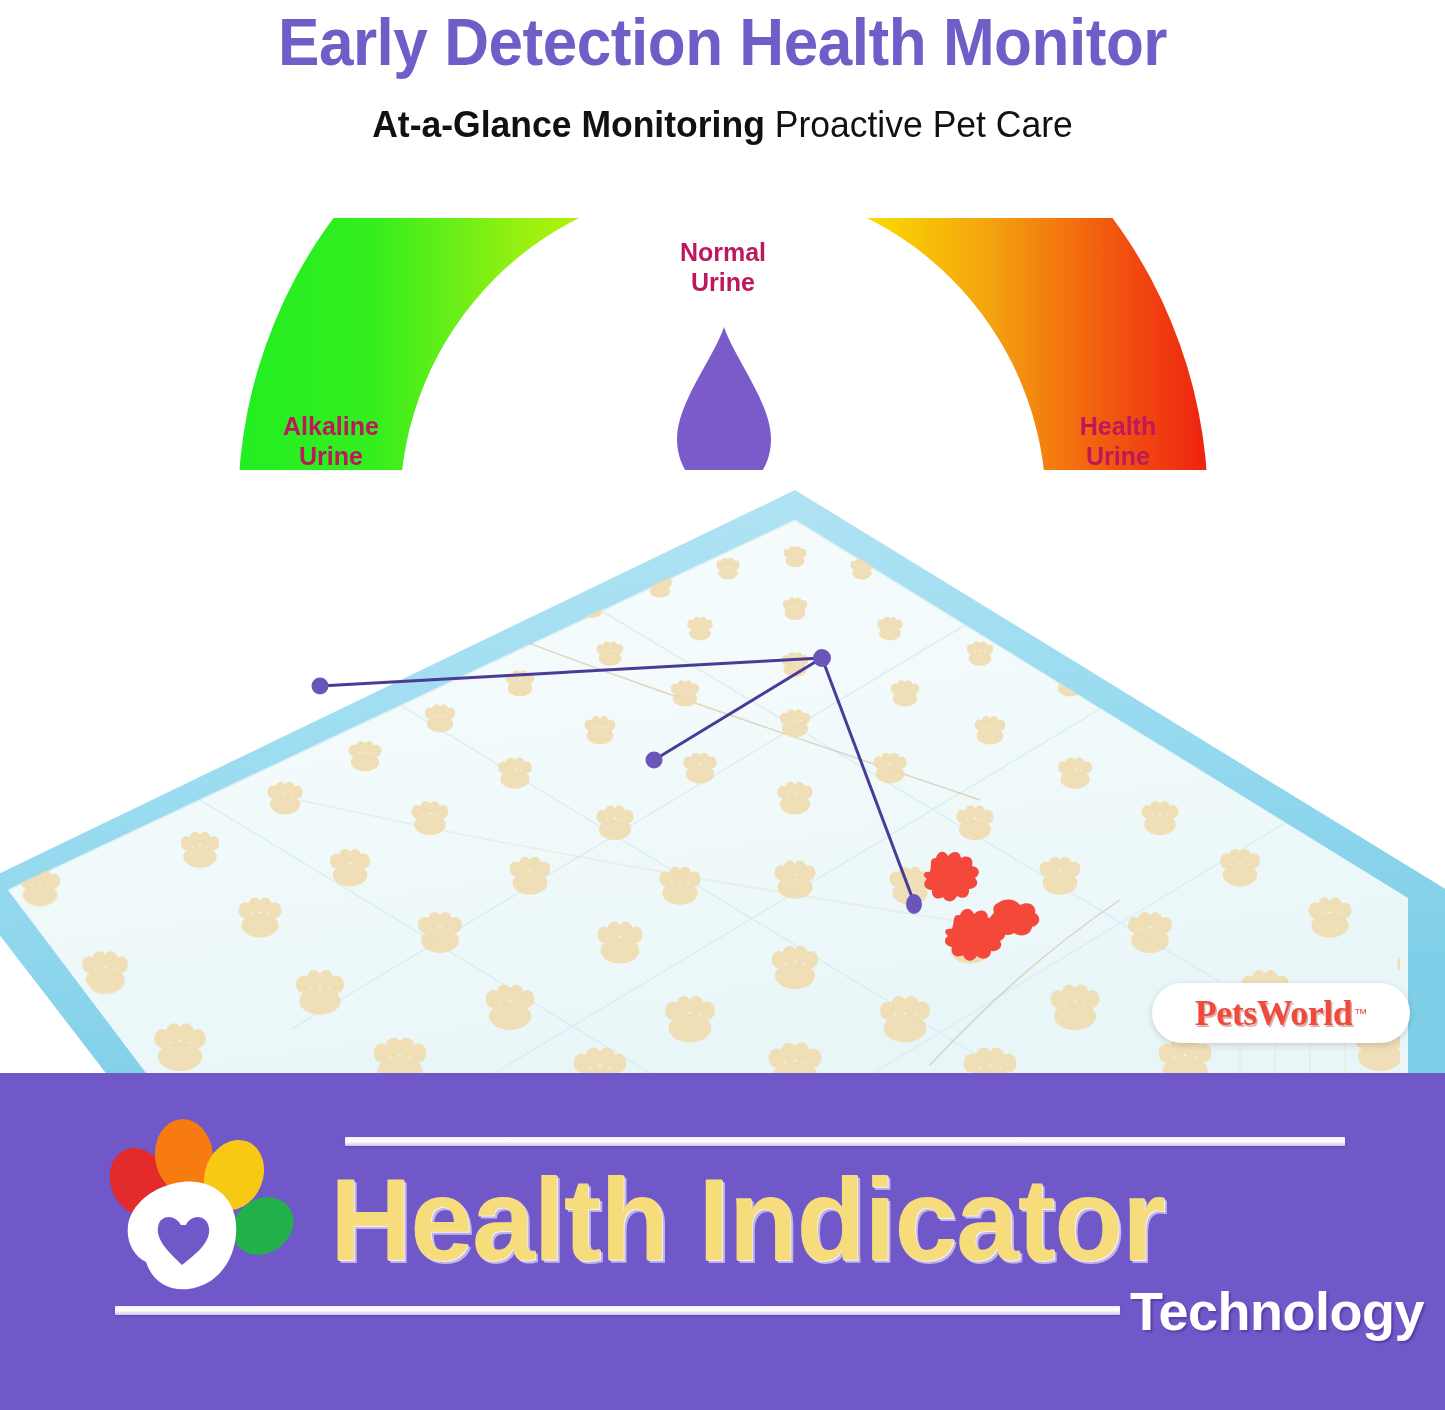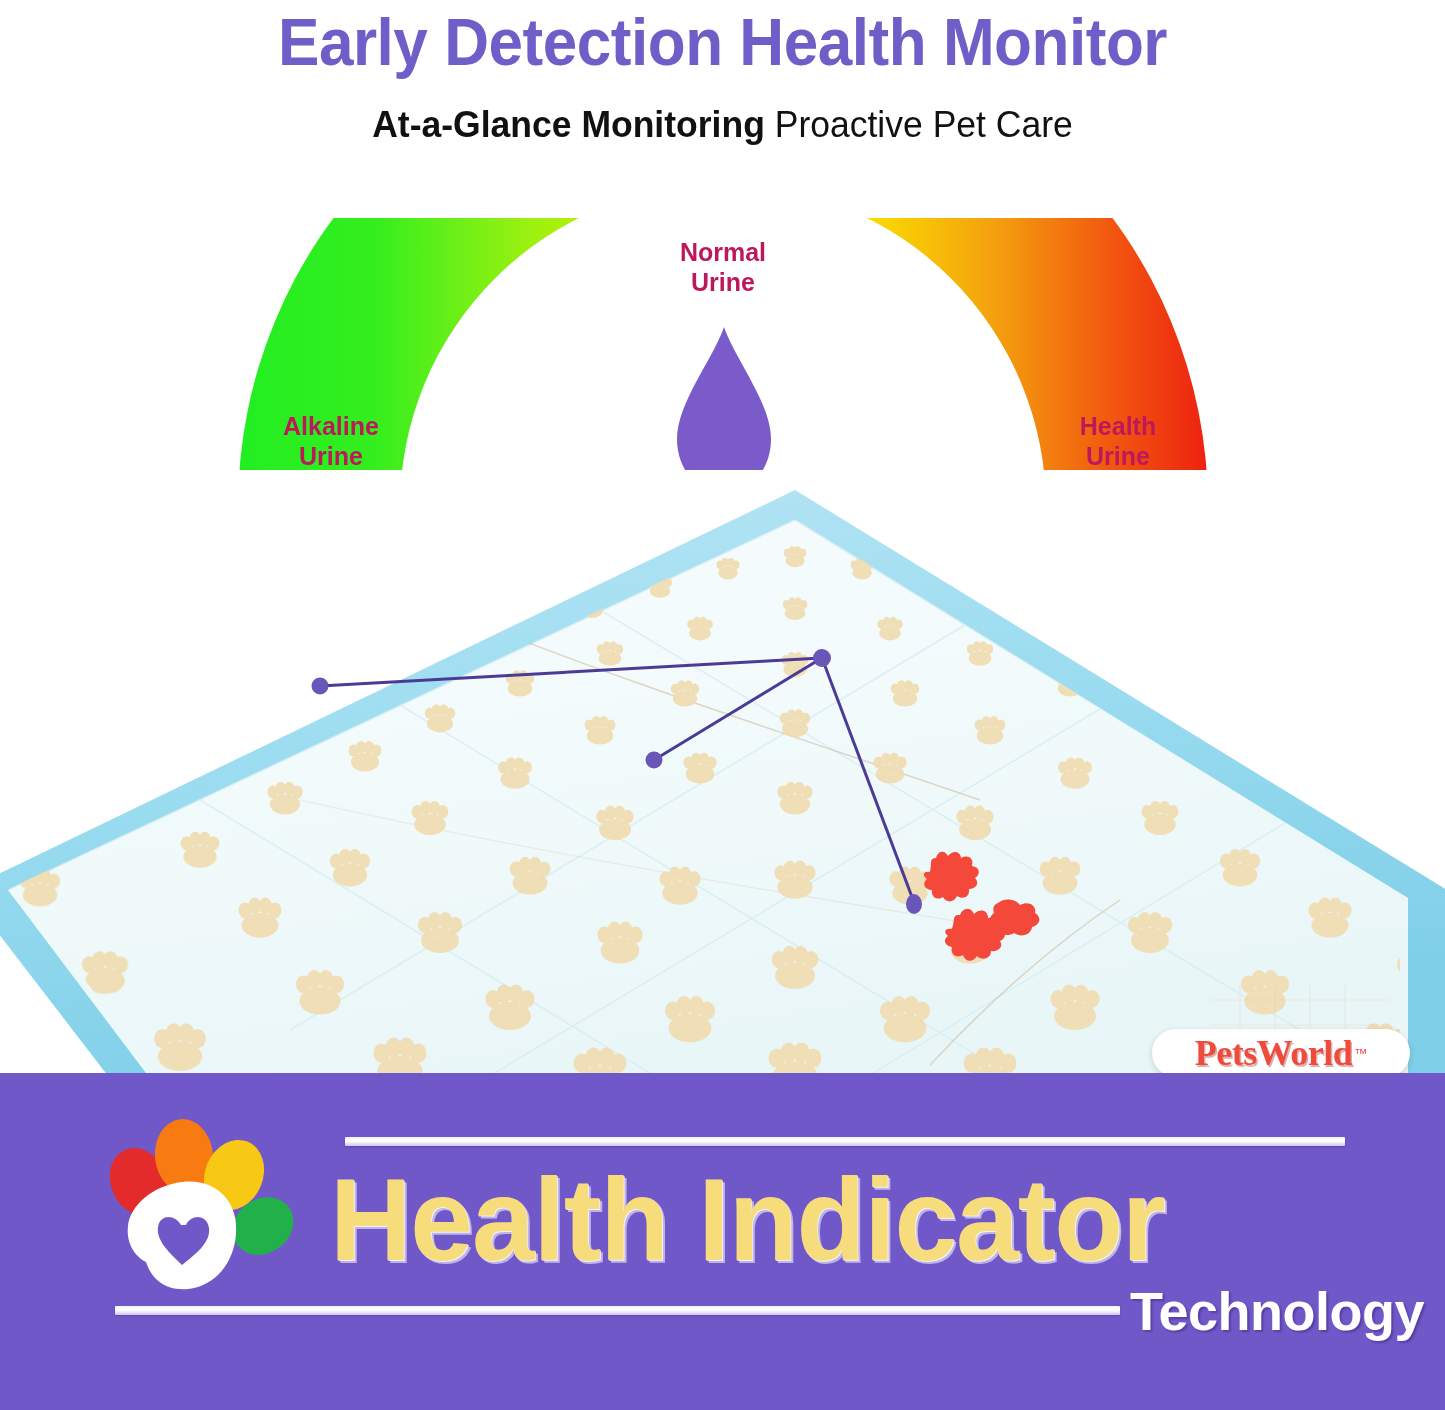--- a/index.html
+++ b/index.html
@@ -45,24 +45,24 @@
 
   
   #teardrop { position:absolute; left:675px; top:325px; width:98px; height:170px; }
 
   
   #photo { position:absolute; left:0; top:470px; width:1445px; height:603px; overflow:hidden; background:#ffffff; }
   #pad-svg { position:absolute; left:0; top:0; width:1445px; height:603px; }
 
   
   #petsworld {
-    position:absolute; left:1152px; top:983px; width:258px; height:48px;
+    position:absolute; left:1152px; top:983px; width:258px; height:60px;
     background:#ffffff; border-radius:30px;
     box-shadow:0 2px 6px rgba(0,0,0,.16);
-    display:flex; align-items:center; justify-content:center;margin-top:46px;
+    display:flex; align-items:center; justify-content:center;
   }
   #petsworld-text {
     font-family:"Liberation Serif", serif;
     font-weight:bold; font-size:36px; color:#F04A3C;
     letter-spacing:-0.5px;
     text-shadow:1.5px 1.5px 0 rgba(150,30,20,.35);
   }
   #petsworld-tm {
     font-family:"Liberation Sans",sans-serif;
     font-size:13px; color:#F04A3C; vertical-align:super; margin-left:2px;

